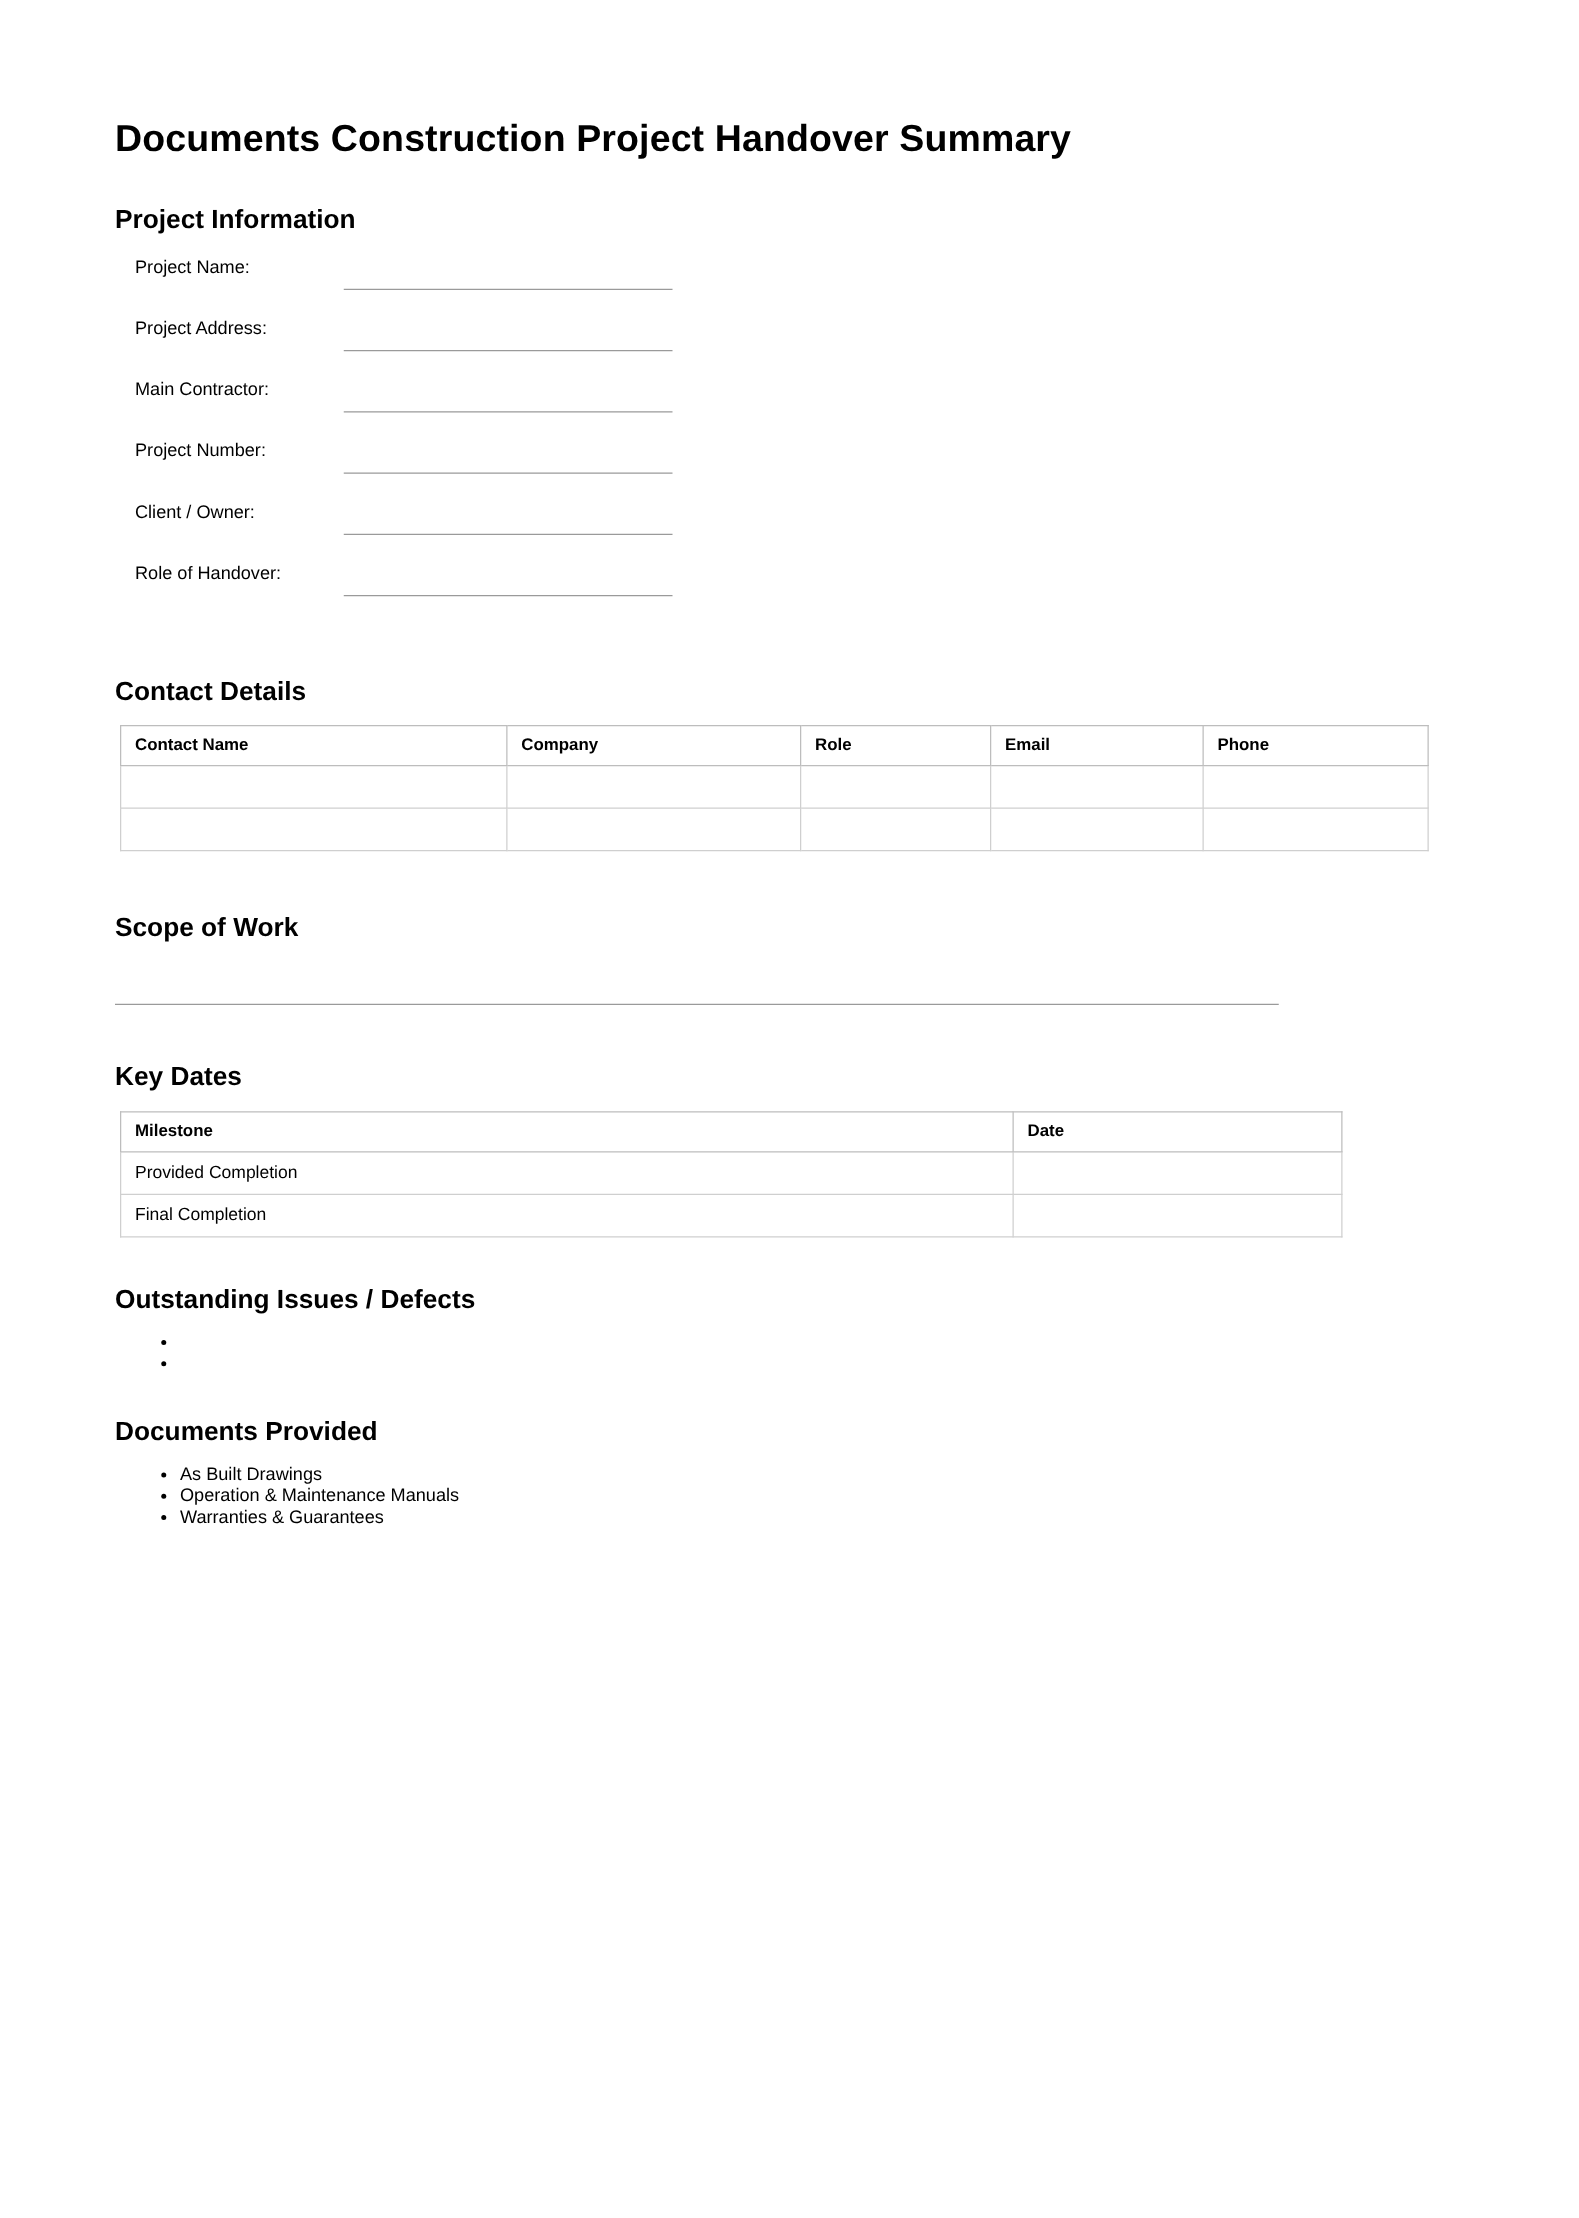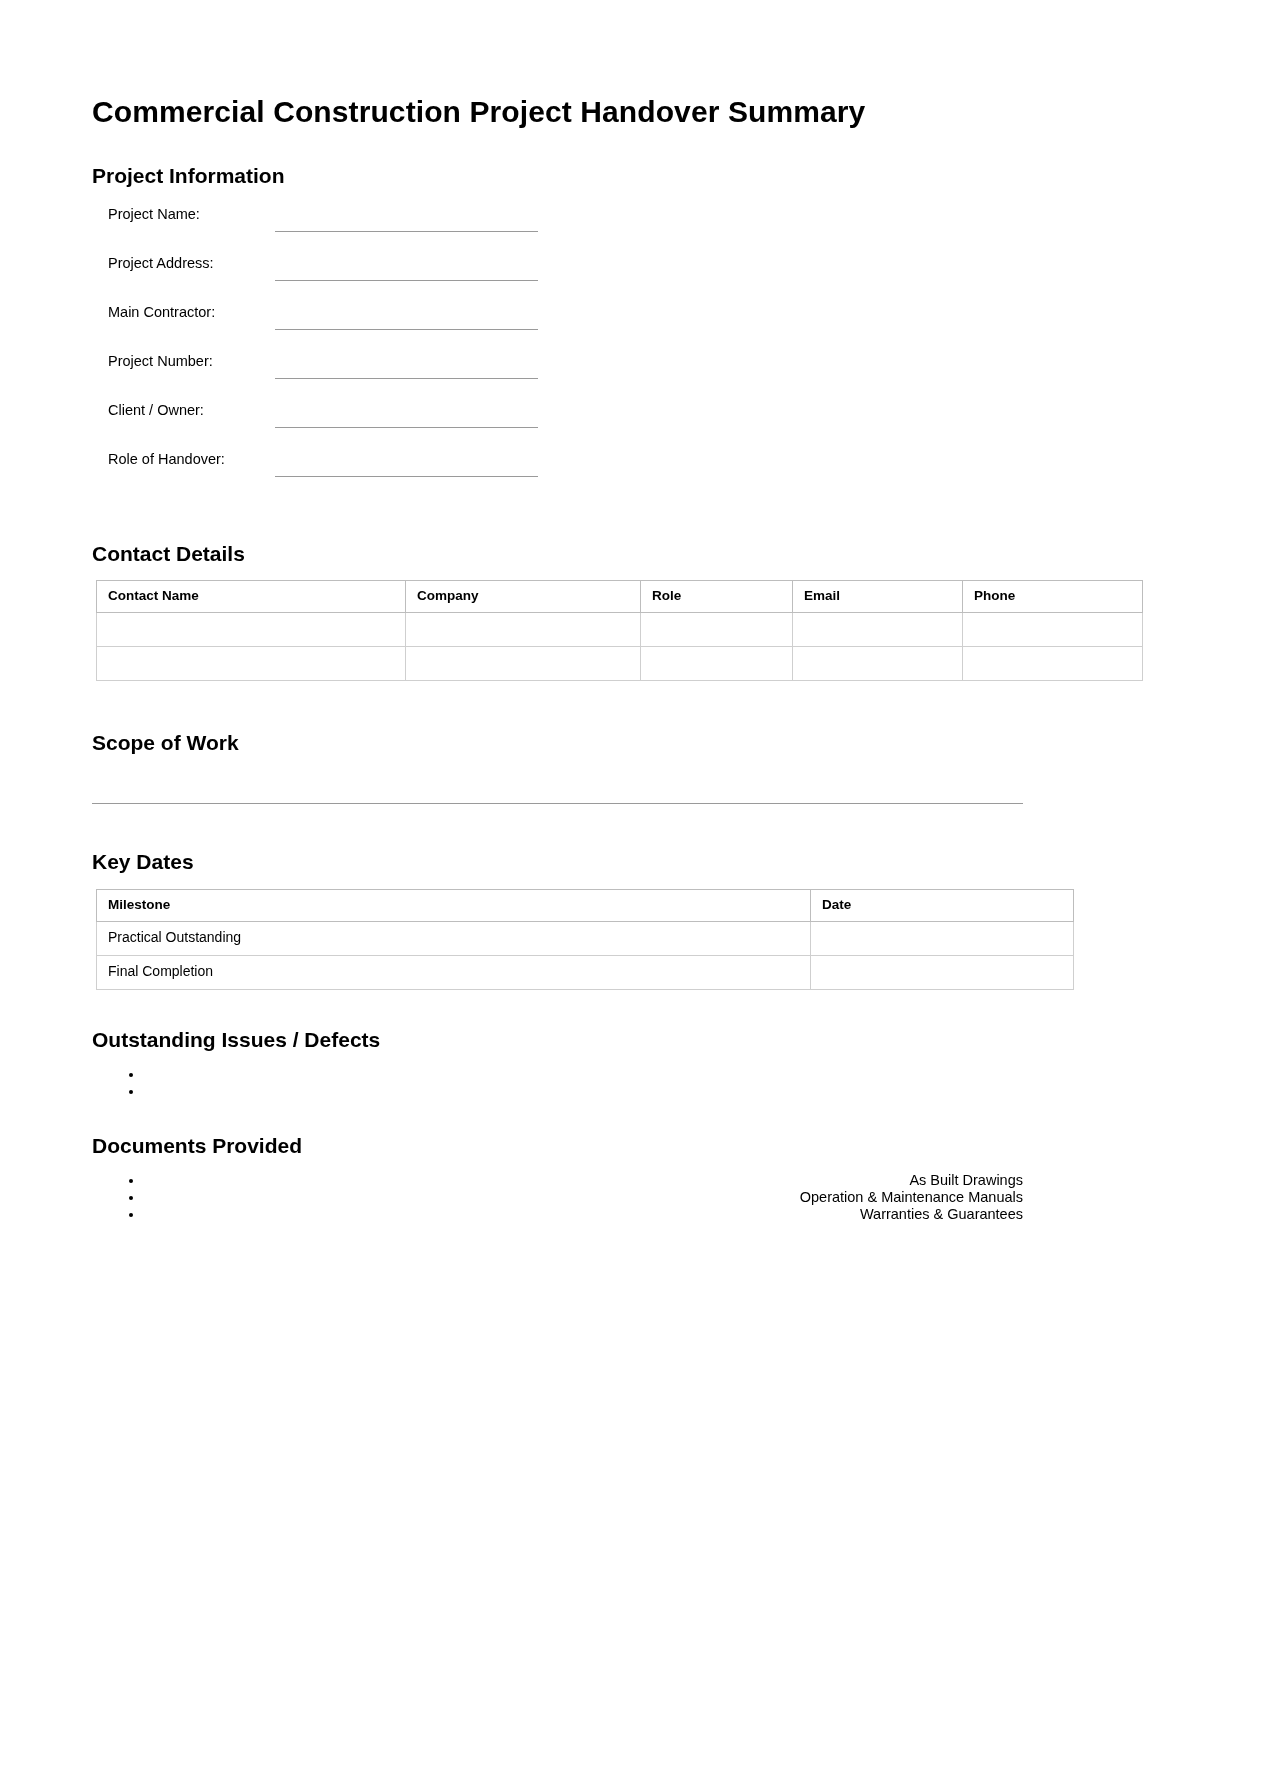--- a/index.html
+++ b/index.html
@@ -124,37 +124,36 @@
     margin: 0;
     padding: 0 0 0 52px;
     list-style-type: disc;
   }
   ul.doc-list li {
     font-size: 14.5px;
     line-height: 1.18;
     color: #000;
     margin: 0;
     padding: 0;
-    text-align: right;
   }
   ul.doc-list li.empty-item {
     min-height: 17px;
   }
 
   
   .gap-lg { height: 46px; }
   .gap-md { height: 34px; }
 </style>
 </head>
 <body>
 
 <div class="page">
   <div class="content">
 
-    <h1 class="doc-title">Commercial Construction Project Handover Summary</h1>
+    <h1 class="doc-title">Documents Construction Project Handover Summary</h1>
 
     <h2 class="section-heading">Project Information</h2>
 
     <div class="field-list">
       <div class="field-row">
         <span class="field-label">Project Name:</span>
         <span class="field-line"></span>
       </div>
       <div class="field-row">
         <span class="field-label">Project Address:</span>
@@ -225,21 +224,21 @@
 
     <table class="doc-table">
       <thead>
         <tr>
           <th style="width:691px">Milestone</th>
           <th style="width:240px">Date</th>
         </tr>
       </thead>
       <tbody>
         <tr>
-          <td>Practical Outstanding</td>
+          <td>Provided Completion</td>
           <td></td>
         </tr>
         <tr>
           <td>Final Completion</td>
           <td></td>
         </tr>
       </tbody>
     </table>
 
     <div class="gap-md"></div>

